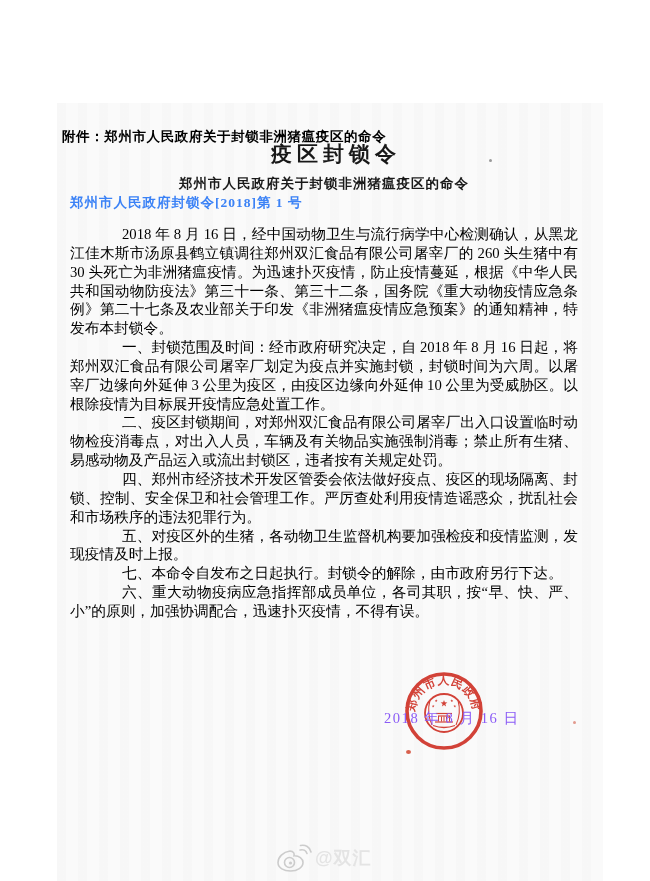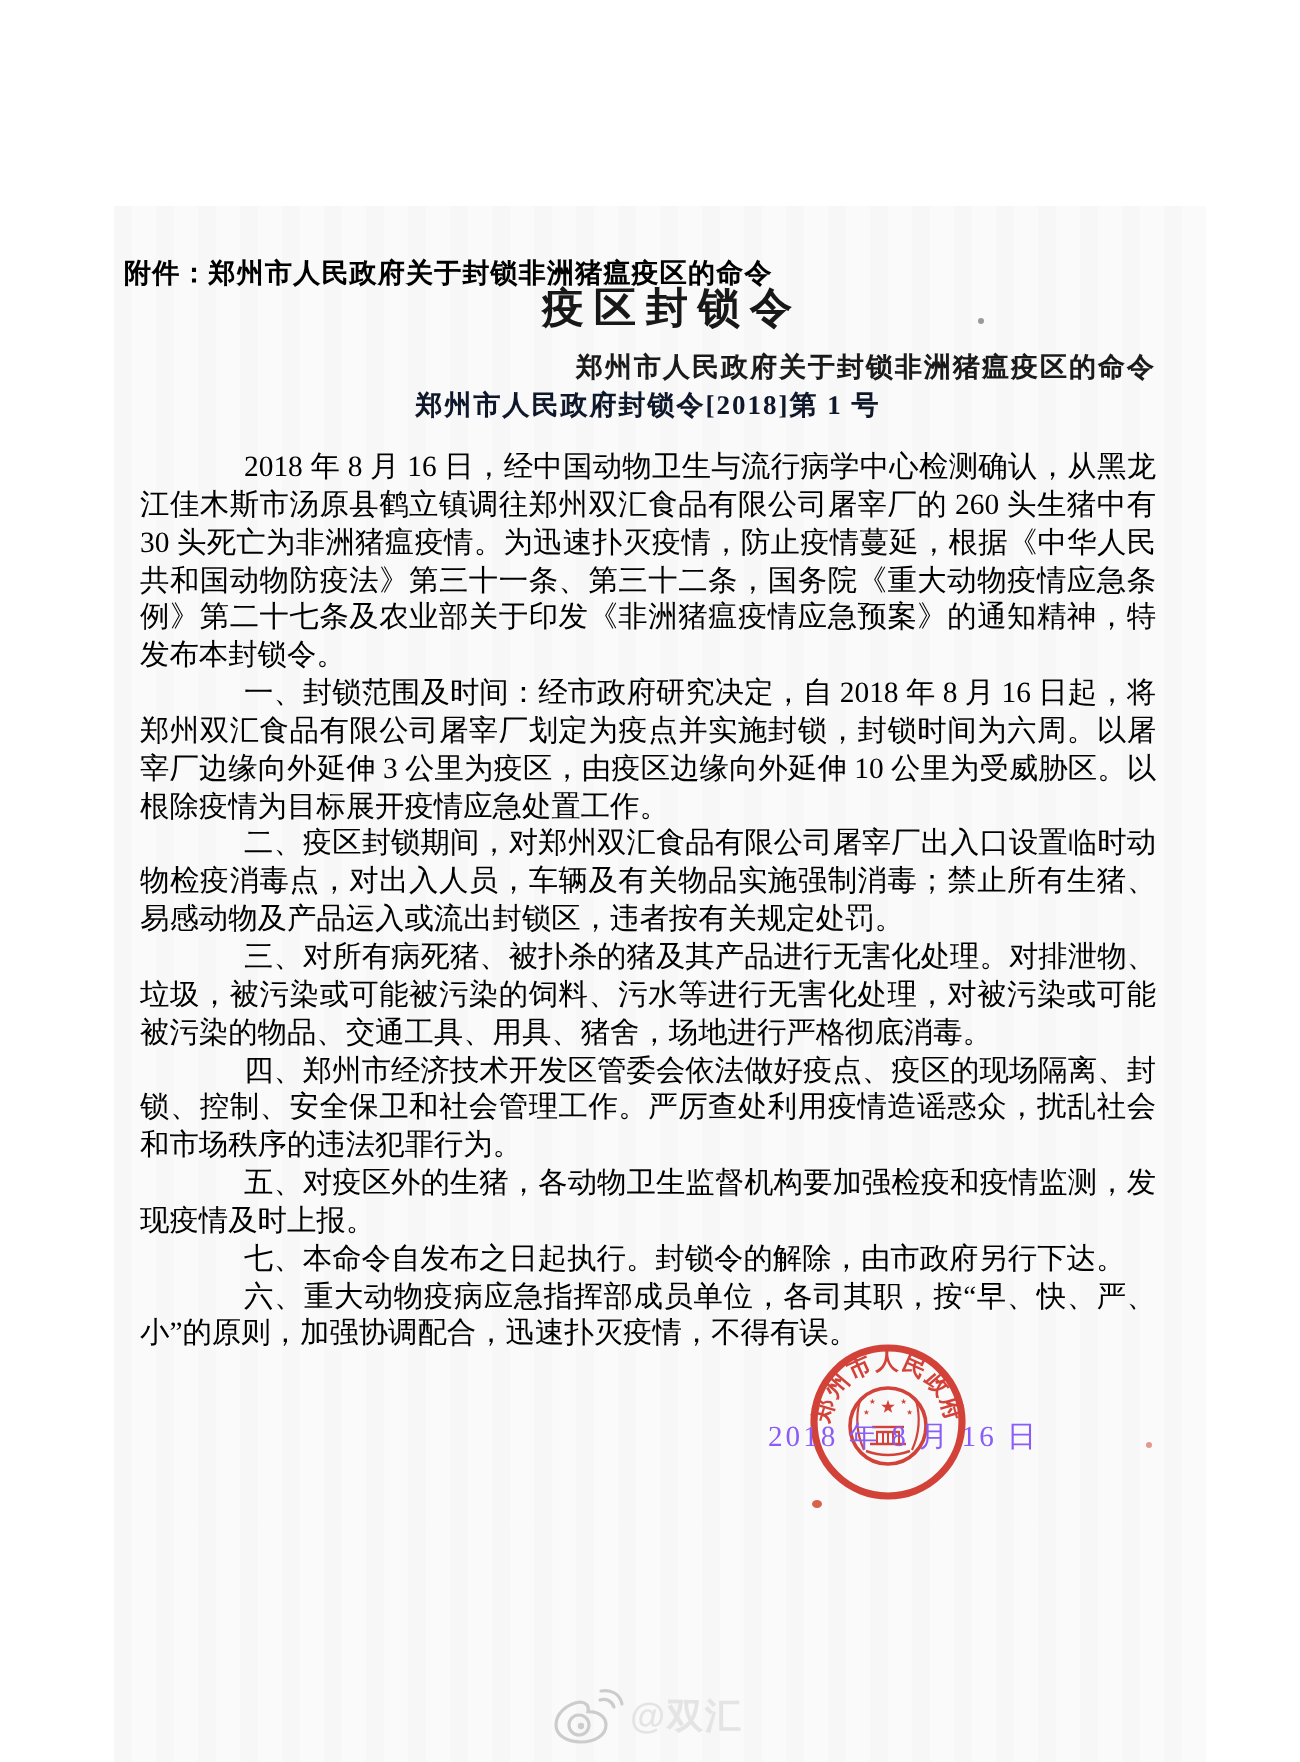--- a/index.html
+++ b/index.html
@@ -27,27 +27,27 @@
       rgba(0,0,0,0.000) 9px, rgba(0,0,0,0.000) 21px);
   }
 
   .title{
     position:absolute;left:70px;top:128px;width:508px;margin:12px;
     text-align:center;font-size:21px;font-weight:bold;letter-spacing:5px;
     color:#181818;
   }
   .subtitle{
     position:absolute;left:70px;top:175px;width:508px;
-    text-align:right;font-size:13.5px;font-weight:bold;letter-spacing:1px;
+    text-align:center;font-size:13.5px;font-weight:bold;letter-spacing:1px;
     color:#1a1a1a;white-space:nowrap;
   }
   .docnum{
     position:absolute;left:70px;top:194px;width:508px;
-    text-align:center;font-size:13.5px;font-weight:bold;letter-spacing:1px;
-    color:#0f172a;white-space:nowrap;
+    font-size:13.5px;font-weight:bold;letter-spacing:1px;
+    color:#3b82f6;white-space:nowrap;
   }
 
   .doc-body{
     position:absolute;left:70px;top:225px;width:508px;
     font-size:14.7px;line-height:18.85px;color:#000000;
     text-align:justify;text-justify:inter-character;
   }
   .doc-body p{margin:0;text-indent:52px;word-break:break-all;}
 
   .issue-date{
@@ -83,21 +83,20 @@
   <h1 class="title">疫区封锁令</h1>
 
   <div class="subtitle">郑州市人民政府关于封锁非洲猪瘟疫区的命令</div>
 
   <div class="docnum">郑州市人民政府封锁令[2018]第 1 号</div>
 
   <div class="doc-body">
     <p>2018 年 8 月 16 日，经中国动物卫生与流行病学中心检测确认，从黑龙江佳木斯市汤原县鹤立镇调往郑州双汇食品有限公司屠宰厂的 260 头生猪中有 30 头死亡为非洲猪瘟疫情。为迅速扑灭疫情，防止疫情蔓延，根据《中华人民共和国动物防疫法》第三十一条、第三十二条，国务院《重大动物疫情应急条例》第二十七条及农业部关于印发《非洲猪瘟疫情应急预案》的通知精神，特发布本封锁令。</p>
     <p>一、封锁范围及时间：经市政府研究决定，自 2018 年 8 月 16 日起，将郑州双汇食品有限公司屠宰厂划定为疫点并实施封锁，封锁时间为六周。以屠宰厂边缘向外延伸 3 公里为疫区，由疫区边缘向外延伸 10 公里为受威胁区。以根除疫情为目标展开疫情应急处置工作。</p>
     <p>二、疫区封锁期间，对郑州双汇食品有限公司屠宰厂出入口设置临时动物检疫消毒点，对出入人员，车辆及有关物品实施强制消毒；禁止所有生猪、易感动物及产品运入或流出封锁区，违者按有关规定处罚。</p>
-    <p>三、对所有病死猪、被扑杀的猪及其产品进行无害化处理。对排泄物、垃圾，被污染或可能被污染的饲料、污水等进行无害化处理，对被污染或可能被污染的物品、交通工具、用具、猪舍，场地进行严格彻底消毒。</p>
     <p>四、郑州市经济技术开发区管委会依法做好疫点、疫区的现场隔离、封锁、控制、安全保卫和社会管理工作。严厉查处利用疫情造谣惑众，扰乱社会和市场秩序的违法犯罪行为。</p>
     <p>五、对疫区外的生猪，各动物卫生监督机构要加强检疫和疫情监测，发现疫情及时上报。</p>
     <p>七、本命令自发布之日起执行。封锁令的解除，由市政府另行下达。</p>
     <p>六、重大动物疫病应急指挥部成员单位，各司其职，按“早、快、严、小”的原则，加强协调配合，迅速扑灭疫情，不得有误。</p>
   </div>
 
   <div class="issue-date">2018 年 8 月 16 日</div>
 
   <svg class="seal" viewBox="0 0 84 84" aria-hidden="true">
     <defs>

